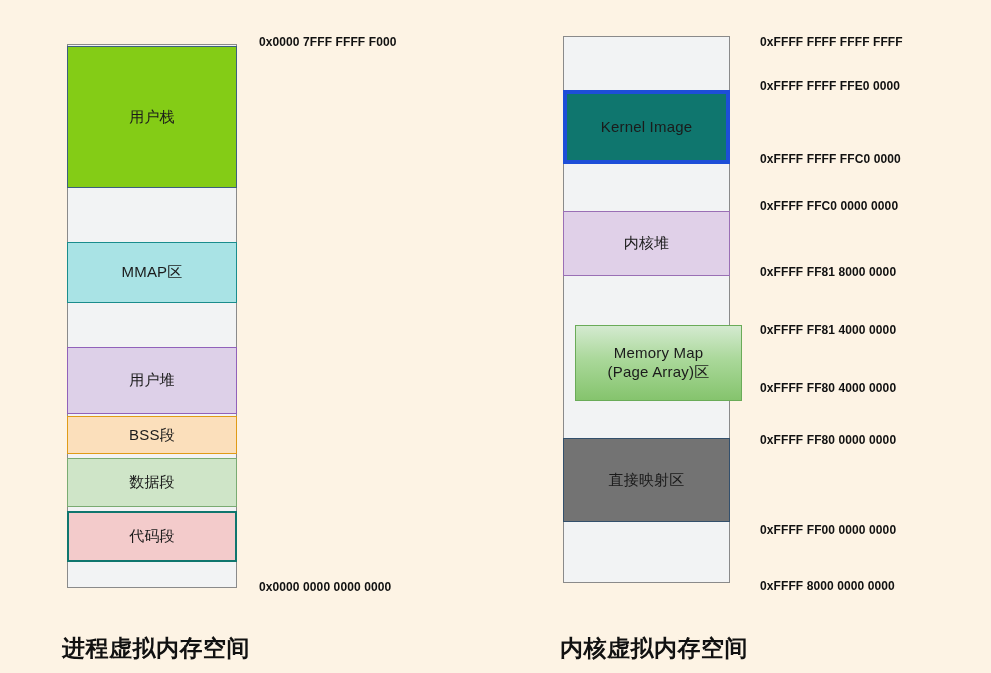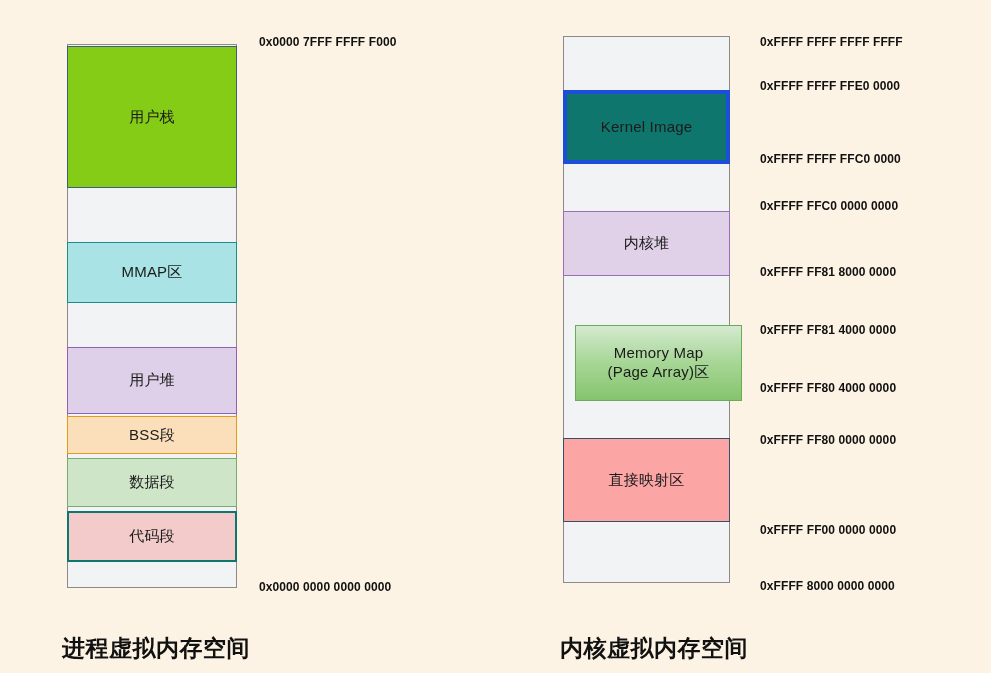--- a/index.html
+++ b/index.html
@@ -54,21 +54,21 @@
   .sty-heap    { background: #ddd0e8; border: 1px solid #9161ba; }
   .sty-bss     { background: #fbdfbb; border: 1px solid #e09b17; text-align: center; }
   .sty-data    { background: #cfe5c8; border: 1px solid #7aab72; }
   .sty-text    { background: #f3cbcb; border: 2px solid #0f766e; text-align: center; }
   .sty-kimage  { background: #0f766e; border: 4px solid #1d4ed8; }
   .sty-kheap   { background: #e0d0e8; border: 1px solid #9a6fb5; text-align: center; }
   .sty-memmap  {
     background: linear-gradient(180deg, #d4ead0 0%, #aad89a 45%, #85c46d 100%);
     border: 1px solid #6aab58;
   }
-  .sty-direct  { background: #fca5a5; border: 1px solid #334f6b; }
+  .sty-direct  { background: #737373; border: 1px solid #334f6b; }
 
   
   .addr {
     position: absolute;
     font-size: 12px;
     font-weight: bold;
     color: #111111;
     white-space: nowrap;
     letter-spacing: .1px;
   }

